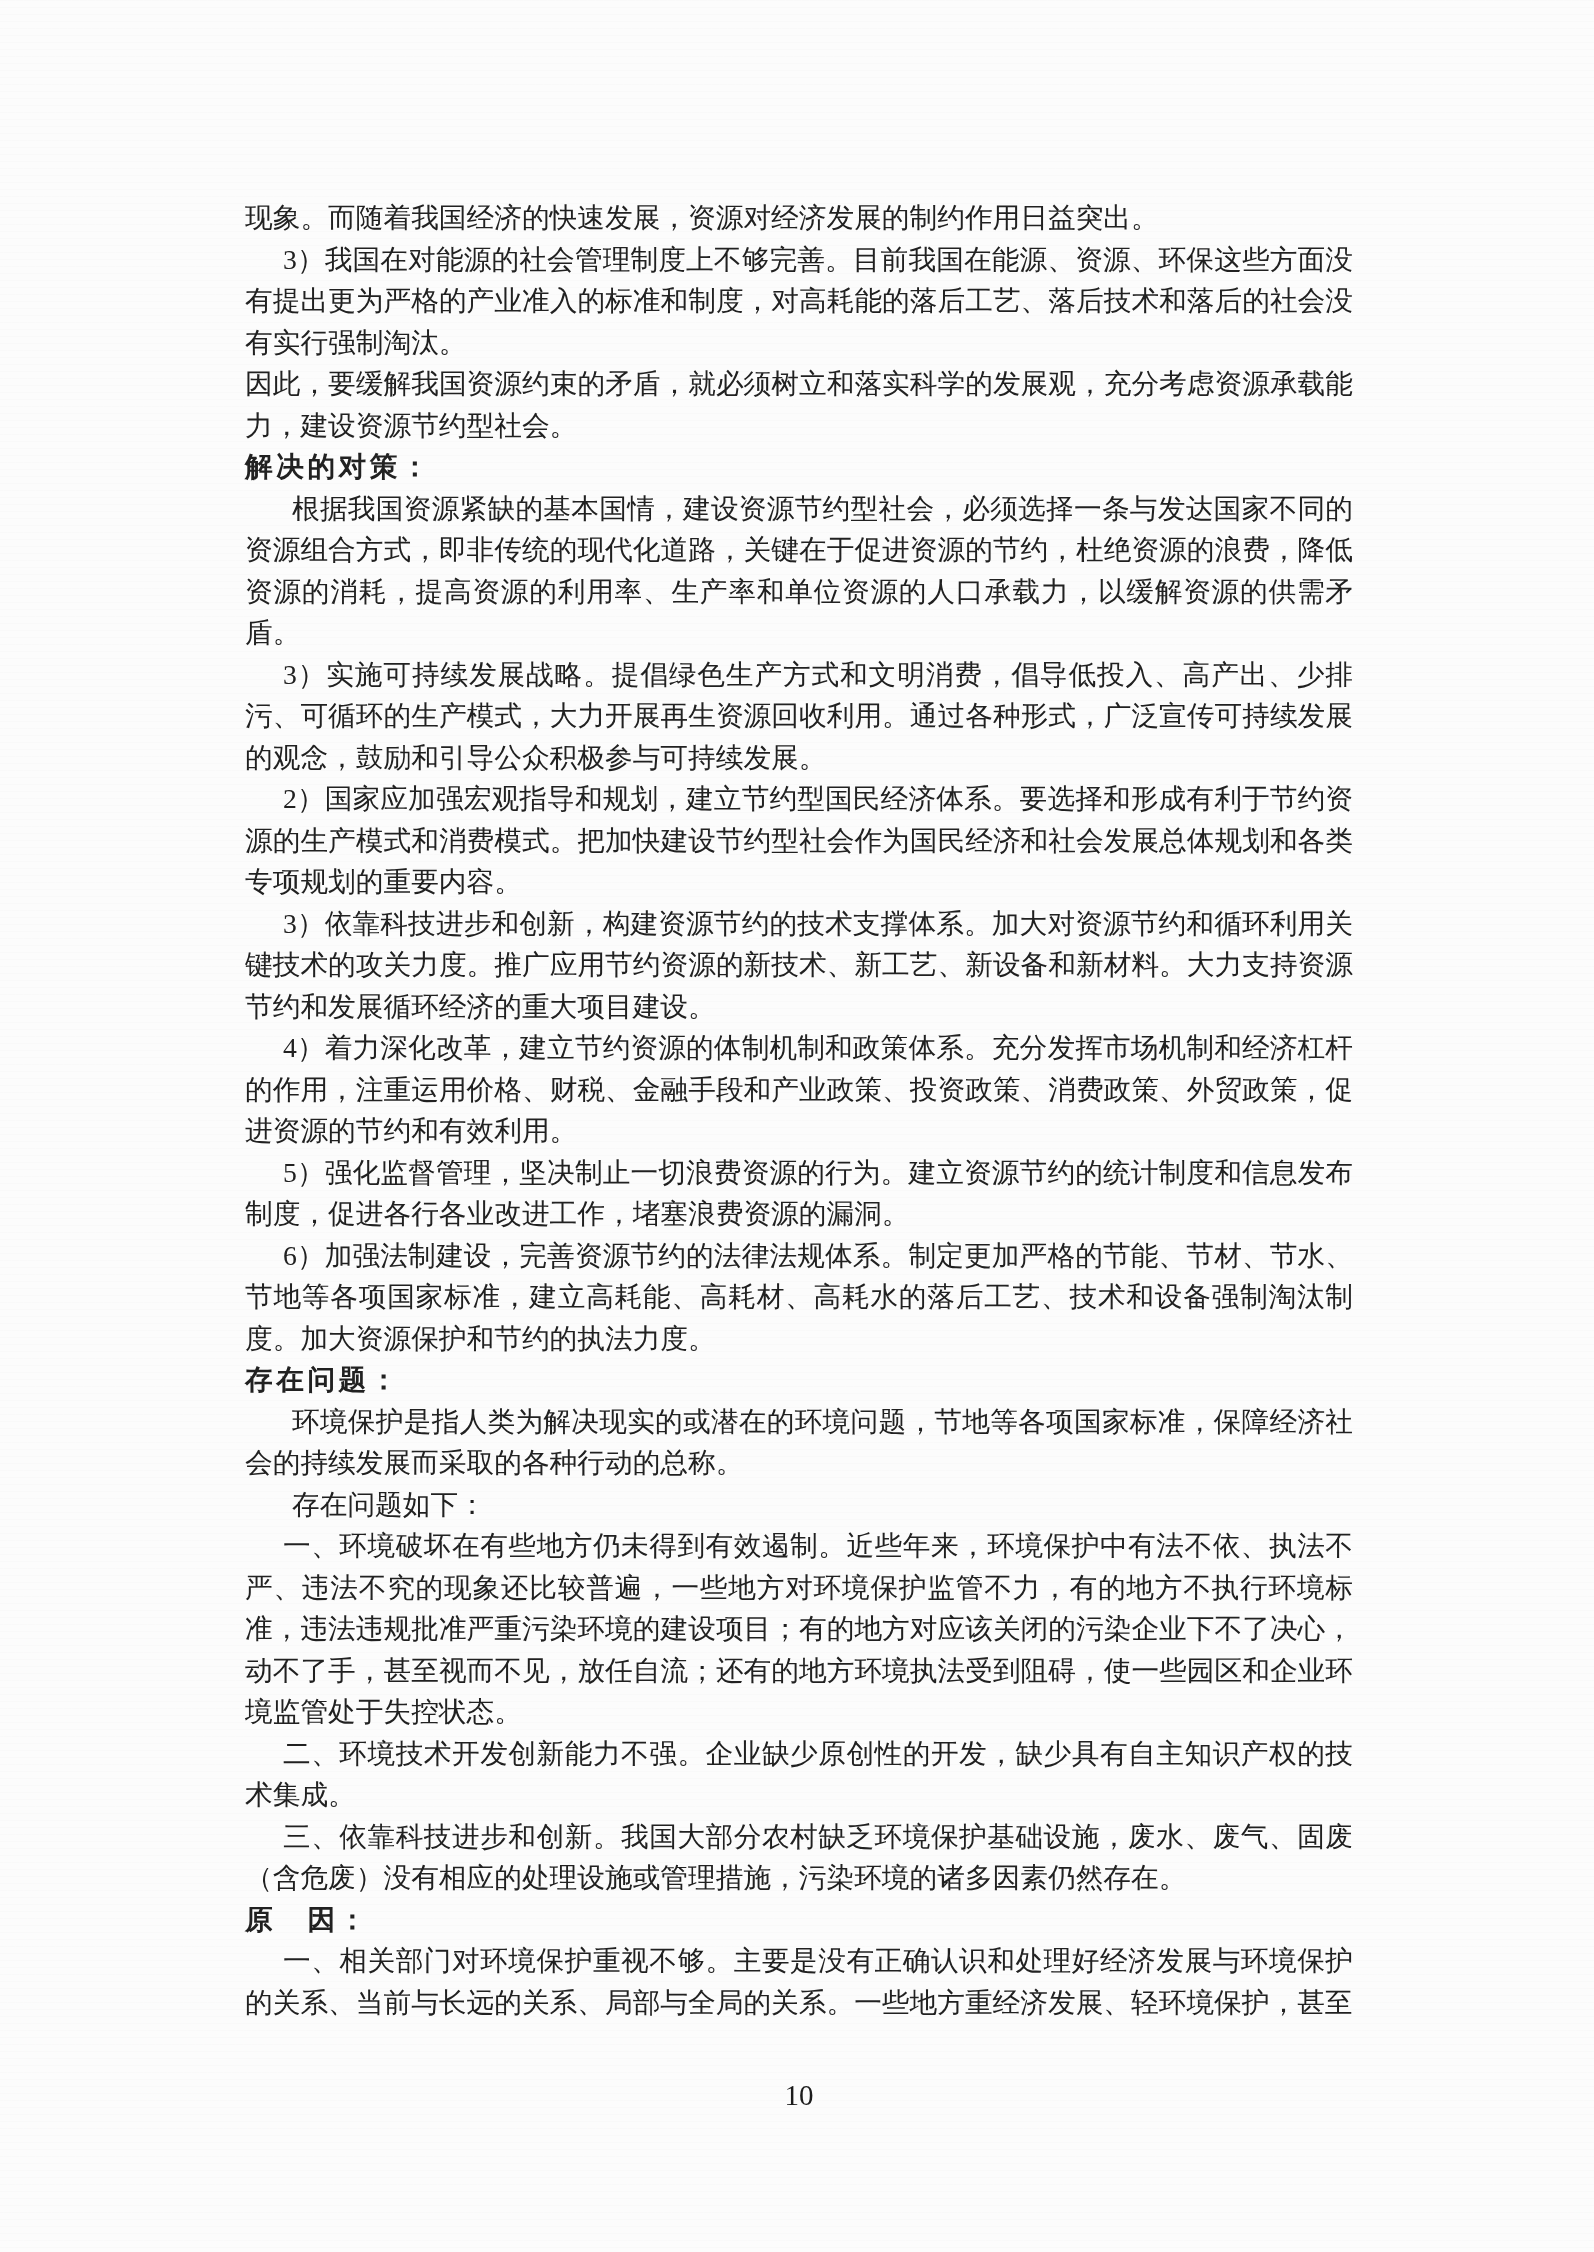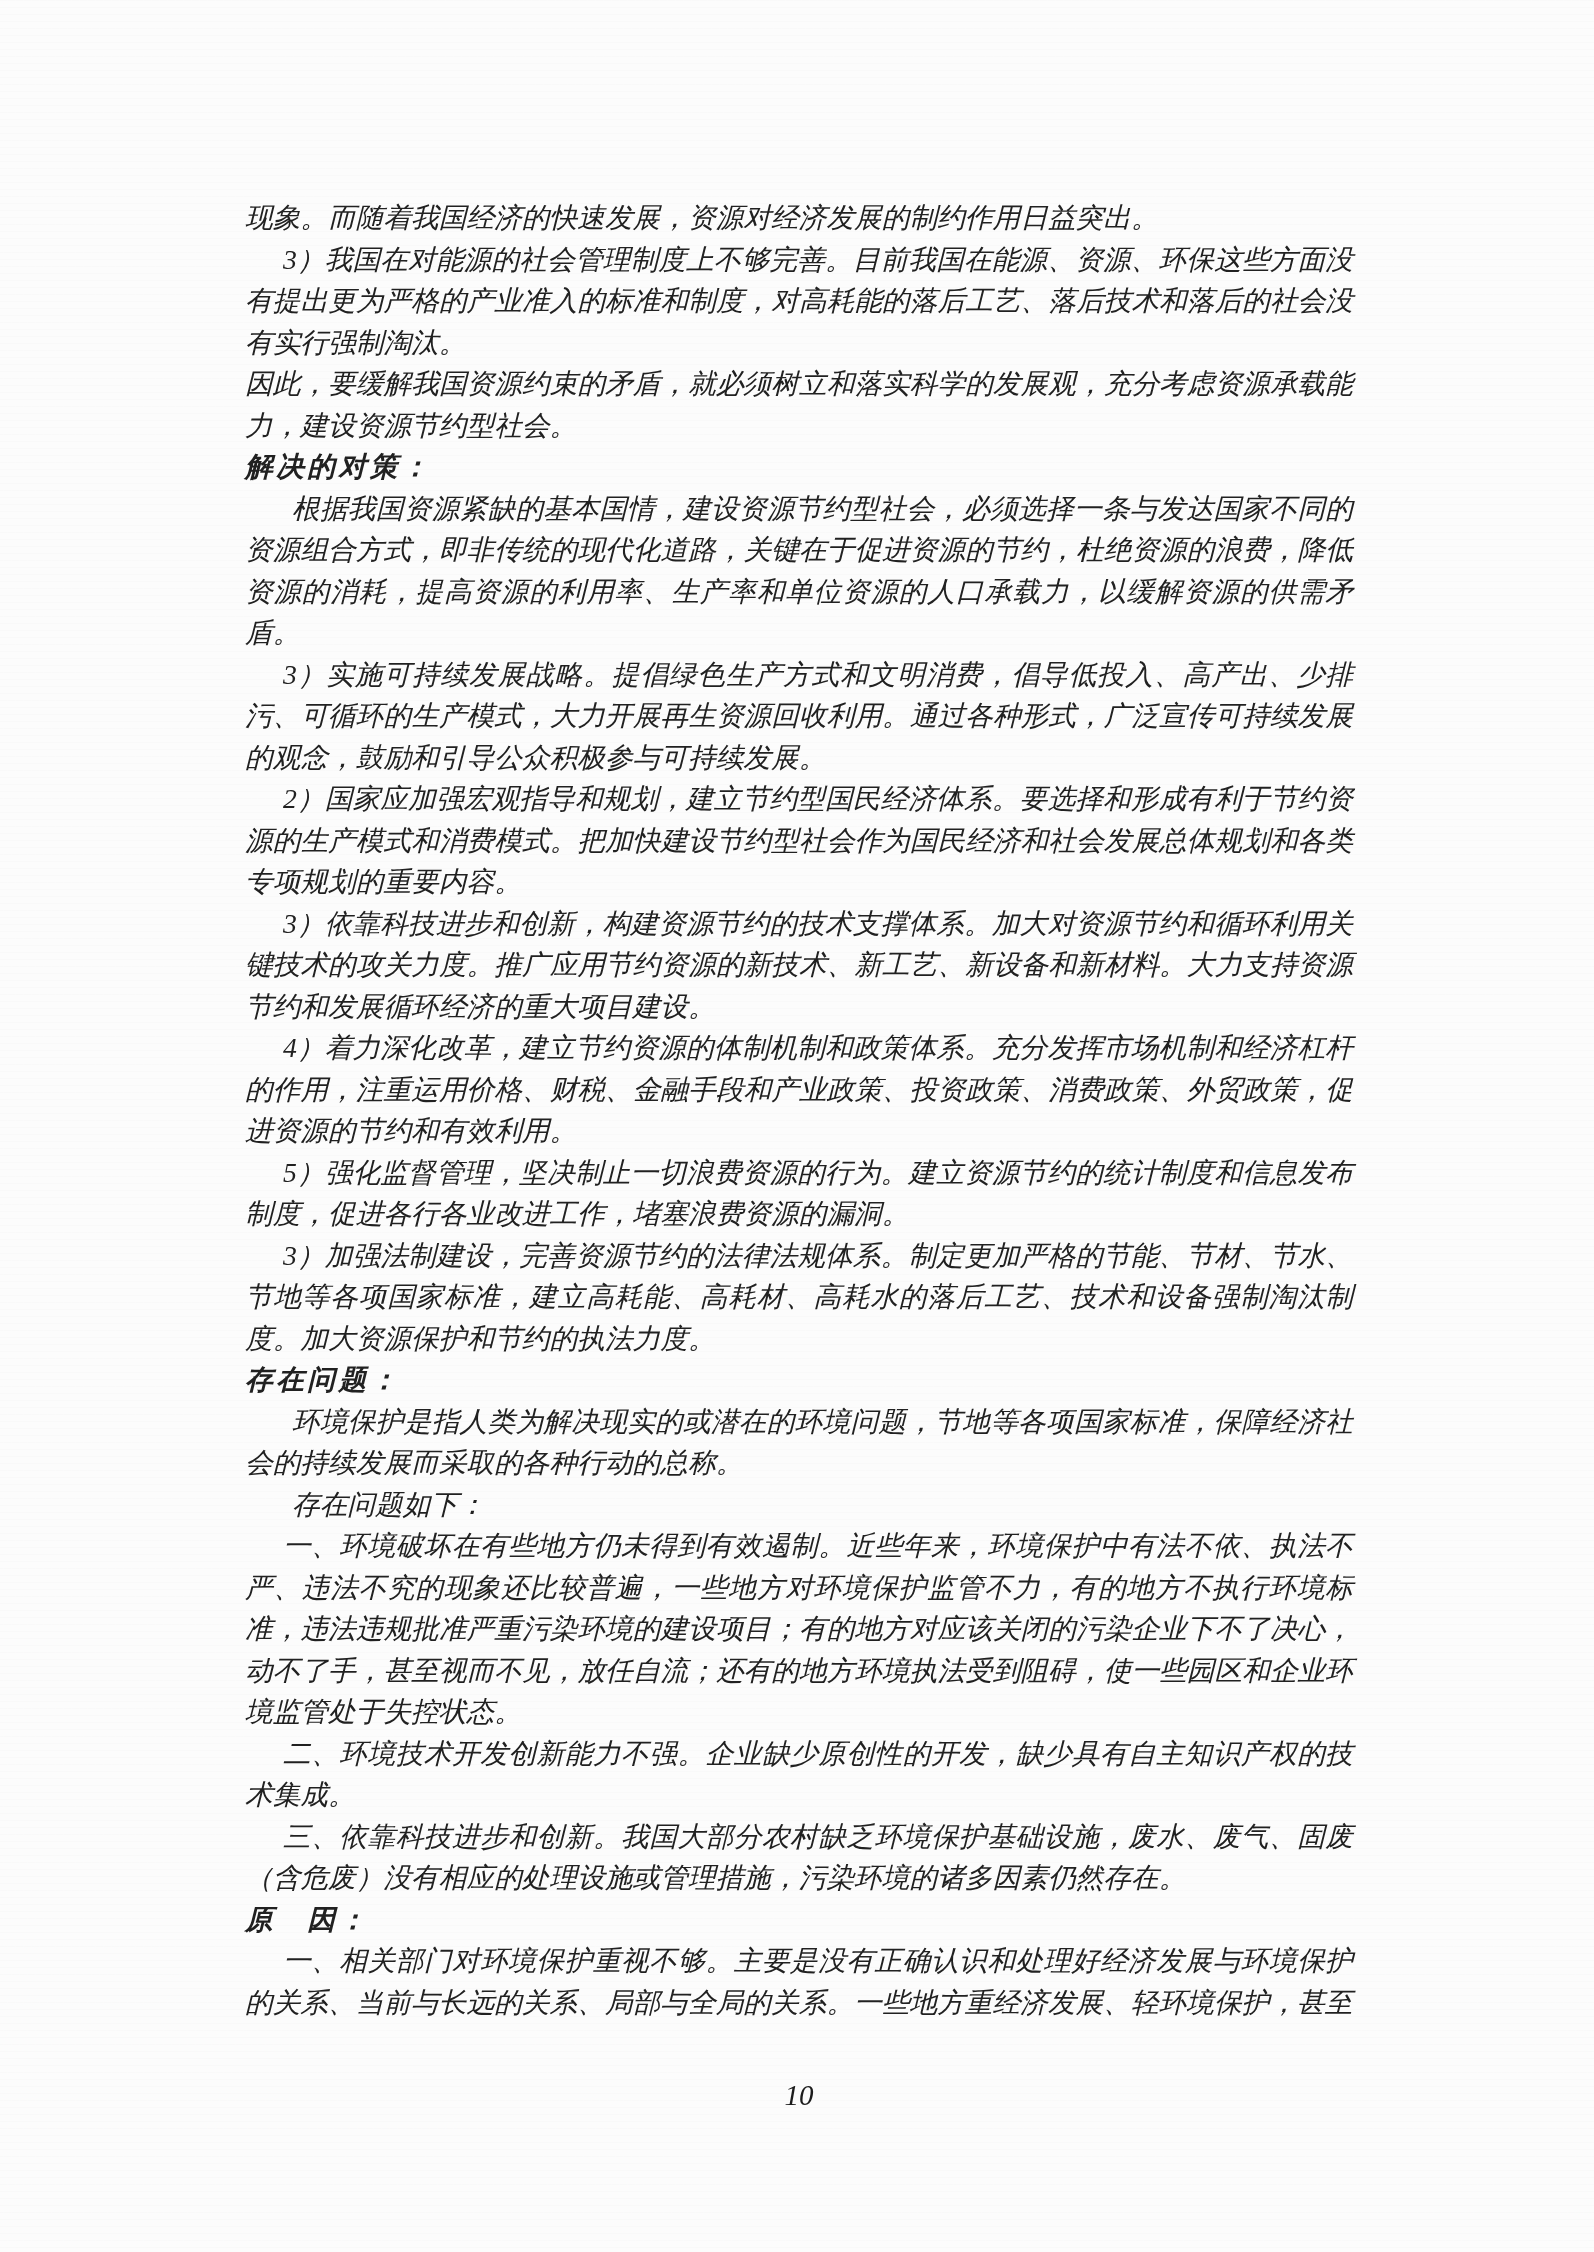--- a/index.html
+++ b/index.html
@@ -17,21 +17,20 @@
     background-image: repeating-linear-gradient(
       to bottom,
       rgba(0,0,0,0.012) 0px,
       rgba(0,0,0,0.012) 1px,
       rgba(0,0,0,0) 1px,
       rgba(0,0,0,0) 7px
     );
     overflow: hidden;
     font-family: "Liberation Serif", "DejaVu Serif", serif;
     color: #212121;
-    font-style: italic;
   }
   .textblock {
     position: absolute;
     left: 245px;
     top: 197px;
     width: 1108px;
     font-size: 27.7px;
     line-height: 41.5px;
     text-align: justify;
     text-justify: inter-character;
@@ -70,21 +69,21 @@
     <p class="para-flush">现象。而随着我国经济的快速发展，资源对经济发展的制约作用日益突出。</p>
     <p class="para-indent-sm">3）我国在对能源的社会管理制度上不够完善。目前我国在能源、资源、环保这些方面没有提出更为严格的产业准入的标准和制度，对高耗能的落后工艺、落后技术和落后的社会没有实行强制淘汰。</p>
     <p class="para-flush">因此，要缓解我国资源约束的矛盾，就必须树立和落实科学的发展观，充分考虑资源承载能力，建设资源节约型社会。</p>
     <p class="heading">解决的对策：</p>
     <p class="para-indent-lg">根据我国资源紧缺的基本国情，建设资源节约型社会，必须选择一条与发达国家不同的资源组合方式，即非传统的现代化道路，关键在于促进资源的节约，杜绝资源的浪费，降低资源的消耗，提高资源的利用率、生产率和单位资源的人口承载力，以缓解资源的供需矛盾。</p>
     <p class="para-indent-sm">3）实施可持续发展战略。提倡绿色生产方式和文明消费，倡导低投入、高产出、少排污、可循环的生产模式，大力开展再生资源回收利用。通过各种形式，广泛宣传可持续发展的观念，鼓励和引导公众积极参与可持续发展。</p>
     <p class="para-indent-sm">2）国家应加强宏观指导和规划，建立节约型国民经济体系。要选择和形成有利于节约资源的生产模式和消费模式。把加快建设节约型社会作为国民经济和社会发展总体规划和各类专项规划的重要内容。</p>
     <p class="para-indent-sm">3）依靠科技进步和创新，构建资源节约的技术支撑体系。加大对资源节约和循环利用关键技术的攻关力度。推广应用节约资源的新技术、新工艺、新设备和新材料。大力支持资源节约和发展循环经济的重大项目建设。</p>
     <p class="para-indent-sm">4）着力深化改革，建立节约资源的体制机制和政策体系。充分发挥市场机制和经济杠杆的作用，注重运用价格、财税、金融手段和产业政策、投资政策、消费政策、外贸政策，促进资源的节约和有效利用。</p>
     <p class="para-indent-sm">5）强化监督管理，坚决制止一切浪费资源的行为。建立资源节约的统计制度和信息发布制度，促进各行各业改进工作，堵塞浪费资源的漏洞。</p>
-    <p class="para-indent-sm">3）加强法制建设，完善资源节约的法律法规体系。制定更加严格的节能、节材、节水、节地等各项国家标准，建立高耗能、高耗材、高耗水的落后工艺、技术和设备强制淘汰制度。加大资源保护和节约的执法力度。</p>
+    <p class="para-indent-sm">6）加强法制建设，完善资源节约的法律法规体系。制定更加严格的节能、节材、节水、节地等各项国家标准，建立高耗能、高耗材、高耗水的落后工艺、技术和设备强制淘汰制度。加大资源保护和节约的执法力度。</p>
     <p class="heading">存在问题：</p>
     <p class="para-indent-lg">环境保护是指人类为解决现实的或潜在的环境问题，节地等各项国家标准，保障经济社会的持续发展而采取的各种行动的总称。</p>
     <p class="para-indent-lg">存在问题如下：</p>
     <p class="para-indent-sm">一、环境破坏在有些地方仍未得到有效遏制。近些年来，环境保护中有法不依、执法不严、违法不究的现象还比较普遍，一些地方对环境保护监管不力，有的地方不执行环境标准，违法违规批准严重污染环境的建设项目；有的地方对应该关闭的污染企业下不了决心，动不了手，甚至视而不见，放任自流；还有的地方环境执法受到阻碍，使一些园区和企业环境监管处于失控状态。</p>
     <p class="para-indent-sm">二、环境技术开发创新能力不强。企业缺少原创性的开发，缺少具有自主知识产权的技术集成。</p>
     <p class="para-indent-sm">三、依靠科技进步和创新。我国大部分农村缺乏环境保护基础设施，废水、废气、固废（含危废）没有相应的处理设施或管理措施，污染环境的诸多因素仍然存在。</p>
     <p class="heading">原　因：</p>
     <p class="para-indent-sm">一、相关部门对环境保护重视不够。主要是没有正确认识和处理好经济发展与环境保护的关系、当前与长远的关系、局部与全局的关系。一些地方重经济发展、轻环境保护，甚至</p>
   </div>
 

